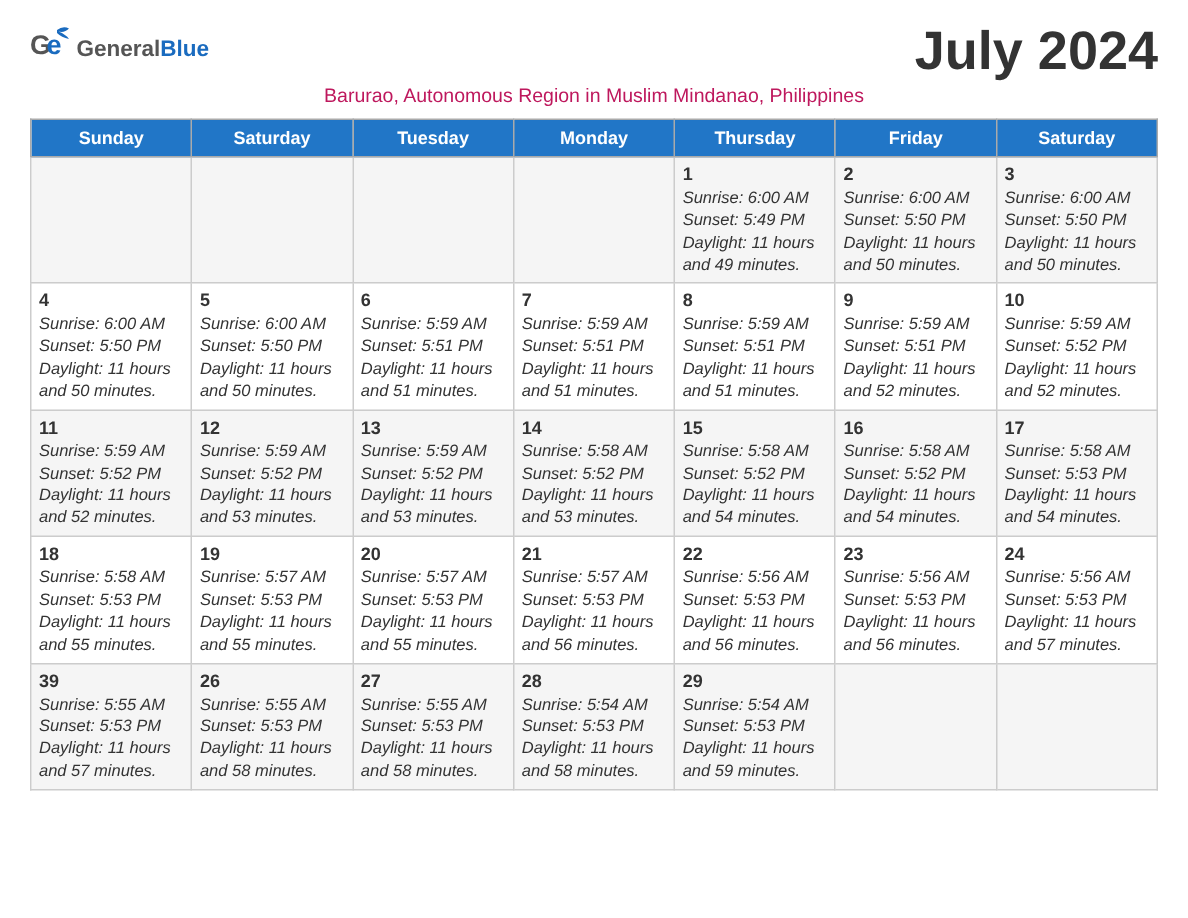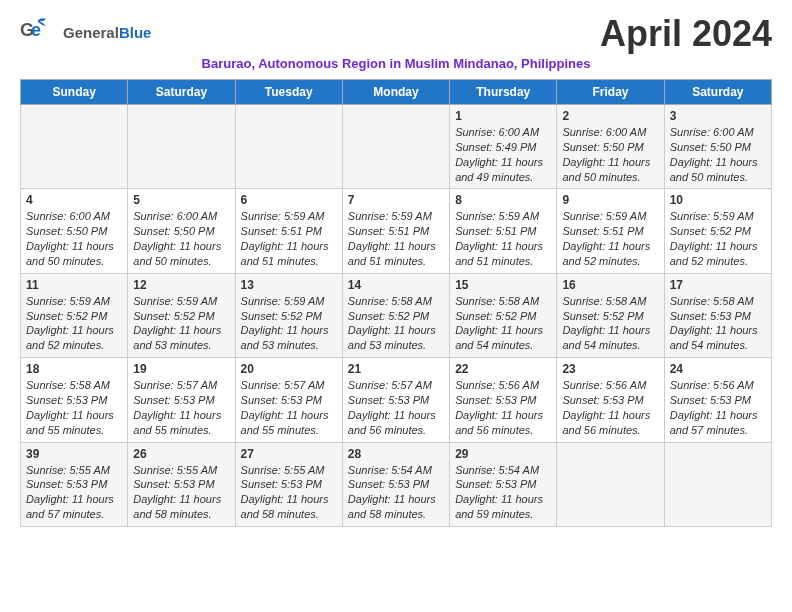--- a/index.html
+++ b/index.html
@@ -24,23 +24,23 @@
     .month-title {
       font-size: 36px;
       font-weight: bold;
       color: #333;
       text-align: right;
       line-height: 1;
     }
     .subtitle {
       text-align: center;
       font-size: 13px;
-      color: #6d28d9;
+      color: #be185d;
       margin-bottom: 8px;
-      font-weight: bold;
+      font-weight: normal;
     }
     table {
       width: 100%;
       border-collapse: collapse;
       table-layout: fixed;
     }
     thead tr th {
       background-color: #2176c7;
       color: #fff;
       font-size: 12px;
@@ -88,27 +88,27 @@
     <div class="logo-wrapper">
       <span>
         <svg width="28" height="28" viewBox="0 0 28 28">
           <text x="0" y="20" font-size="18" font-weight="bold" fill="#555">G</text>
           <text x="11" y="20" font-size="18" font-weight="bold" fill="#1a6bbf">e</text>
 
           <path d="M18 4 Q22 1 26 3 Q23 6 19 5 Q24 7 26 10 Q21 9 18 6Z" fill="#1a6bbf"></path>
         </svg>
       </span>
       <div>
-        <div style="font-size:15px;font-weight:bold;color:#333;margin-left:12px;">
+        <div style="font-size:15px;font-weight:bold;color:#333;">
           <span style="color:#555;">General</span><span style="color:#1a6bbf;">Blue</span>
         </div>
       </div>
     </div>
   </div>
-  <div class="month-title">April 2024</div>
+  <div class="month-title">July 2024</div>
 </div>
 
 <div class="subtitle">Barurao, Autonomous Region in Muslim Mindanao, Philippines</div>
 
 <table>
   <thead>
     <tr id="header-row">
     <th>Sunday</th>
         <th>Saturday</th>
         <th>Tuesday</th>

